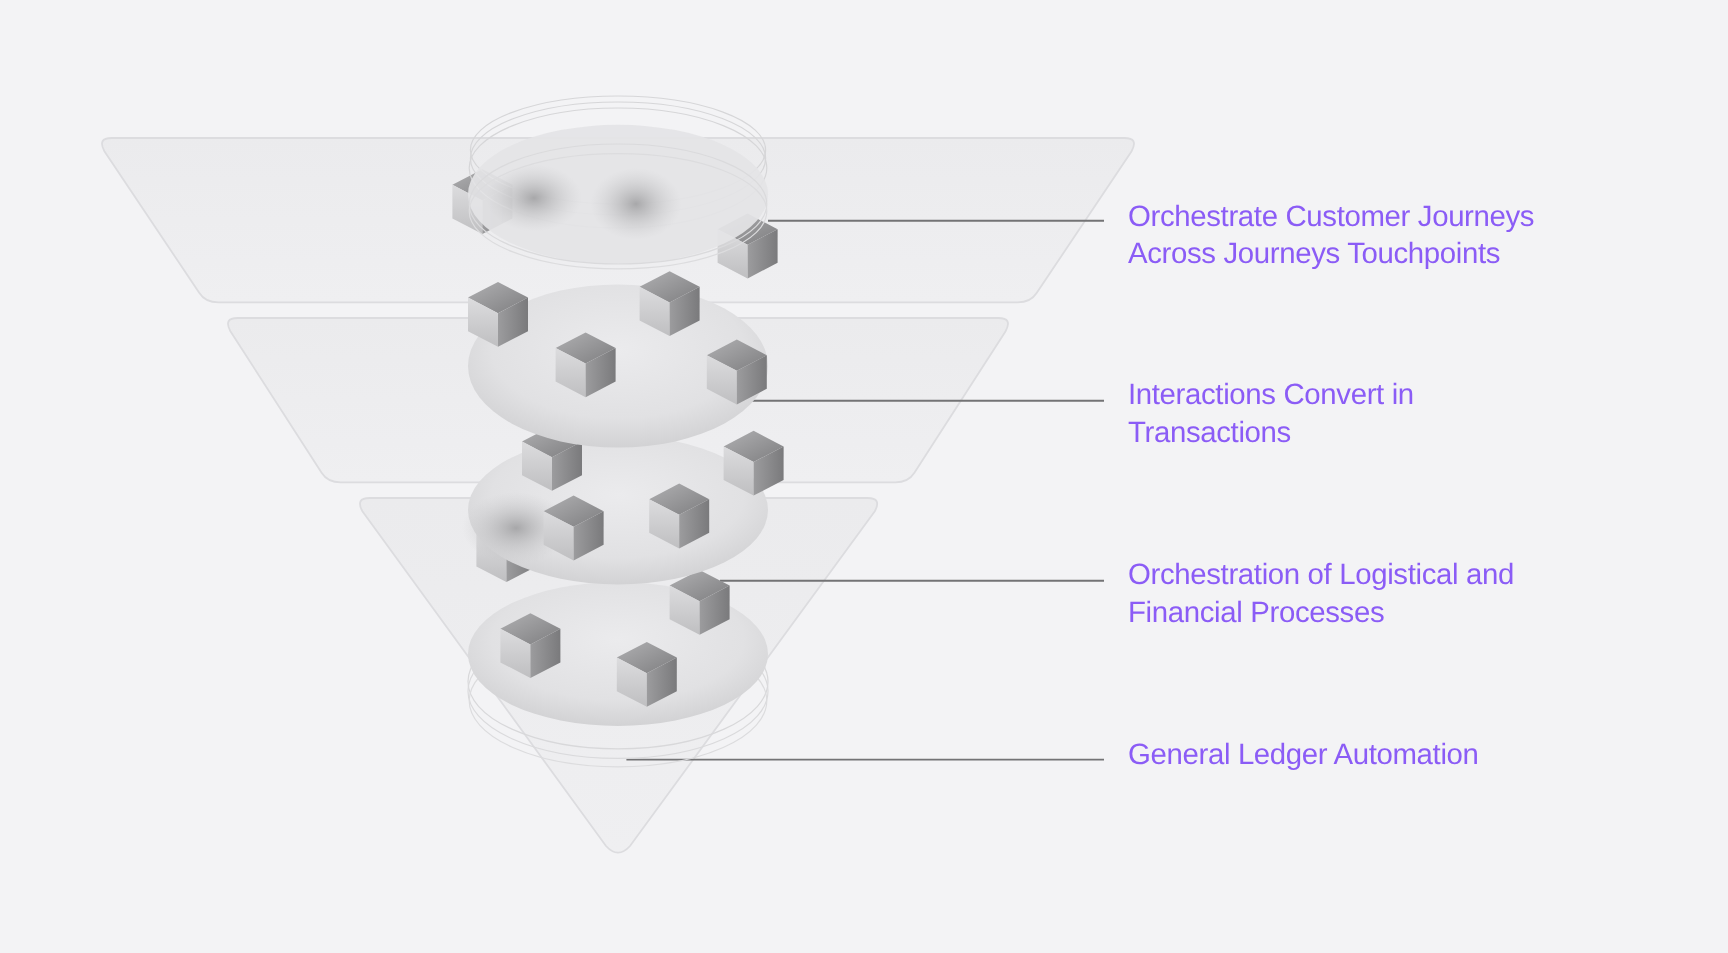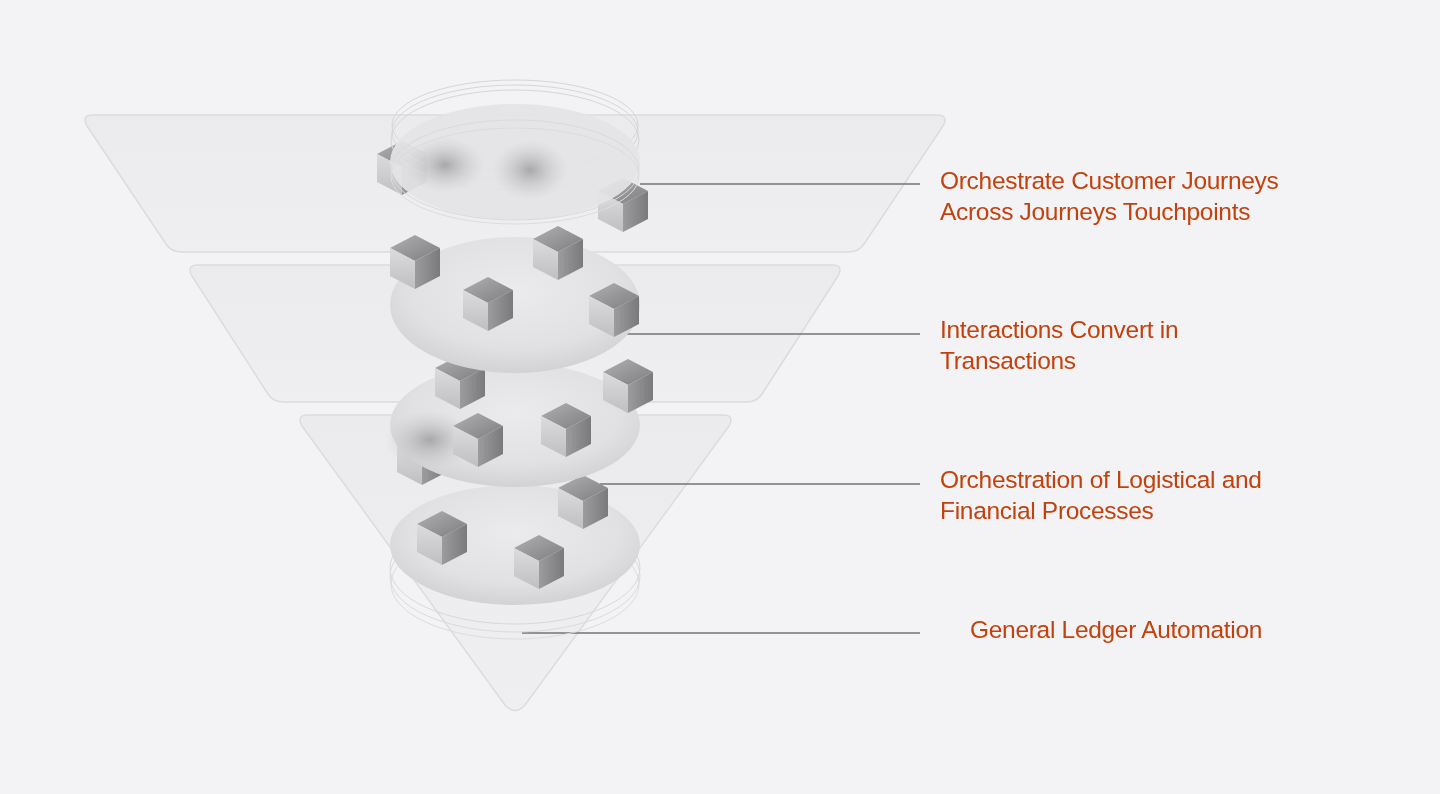--- a/index.html
+++ b/index.html
@@ -5,21 +5,21 @@
   html, body { margin: 0; padding: 0; }
   body {
     width: 1440px; height: 794px; overflow: hidden;
     background: #f3f3f5;
     font-family: "Liberation Sans", "DejaVu Sans", sans-serif;
     position: relative;
   }
   #stage { position: absolute; left: 0; top: 0; width: 1440px; height: 794px; }
   .label {
     position: absolute; left: 940px;
-    font-size: 24.5px; line-height: 31px; color: #c2410c;
+    font-size: 24.5px; line-height: 31px; color: #8b5cf6;
     letter-spacing: -0.3px; white-space: nowrap;
   }
   .label span { display: block; }
 </style>
 </head>
 <body>
 
 <div id="stage">
   <svg width="1440" height="794" viewBox="0 0 1440 794" xmlns="http://www.w3.org/2000/svg">
     <defs>
@@ -120,16 +120,16 @@
     <span>Across Journeys Touchpoints</span>
   </div>
   <div class="label" style="top:464px;">
     <span>Orchestration of Logistical and</span>
     <span>Financial Processes</span>
   </div>
   <div class="label" style="top:314px;">
     <span>Interactions Convert in</span>
     <span>Transactions</span>
   </div>
-  <div class="label" style="top:614px;margin-left:30px;">
+  <div class="label" style="top:614px;">
     <span>General Ledger Automation</span>
   </div>
 </div>
 
 </body></html>

